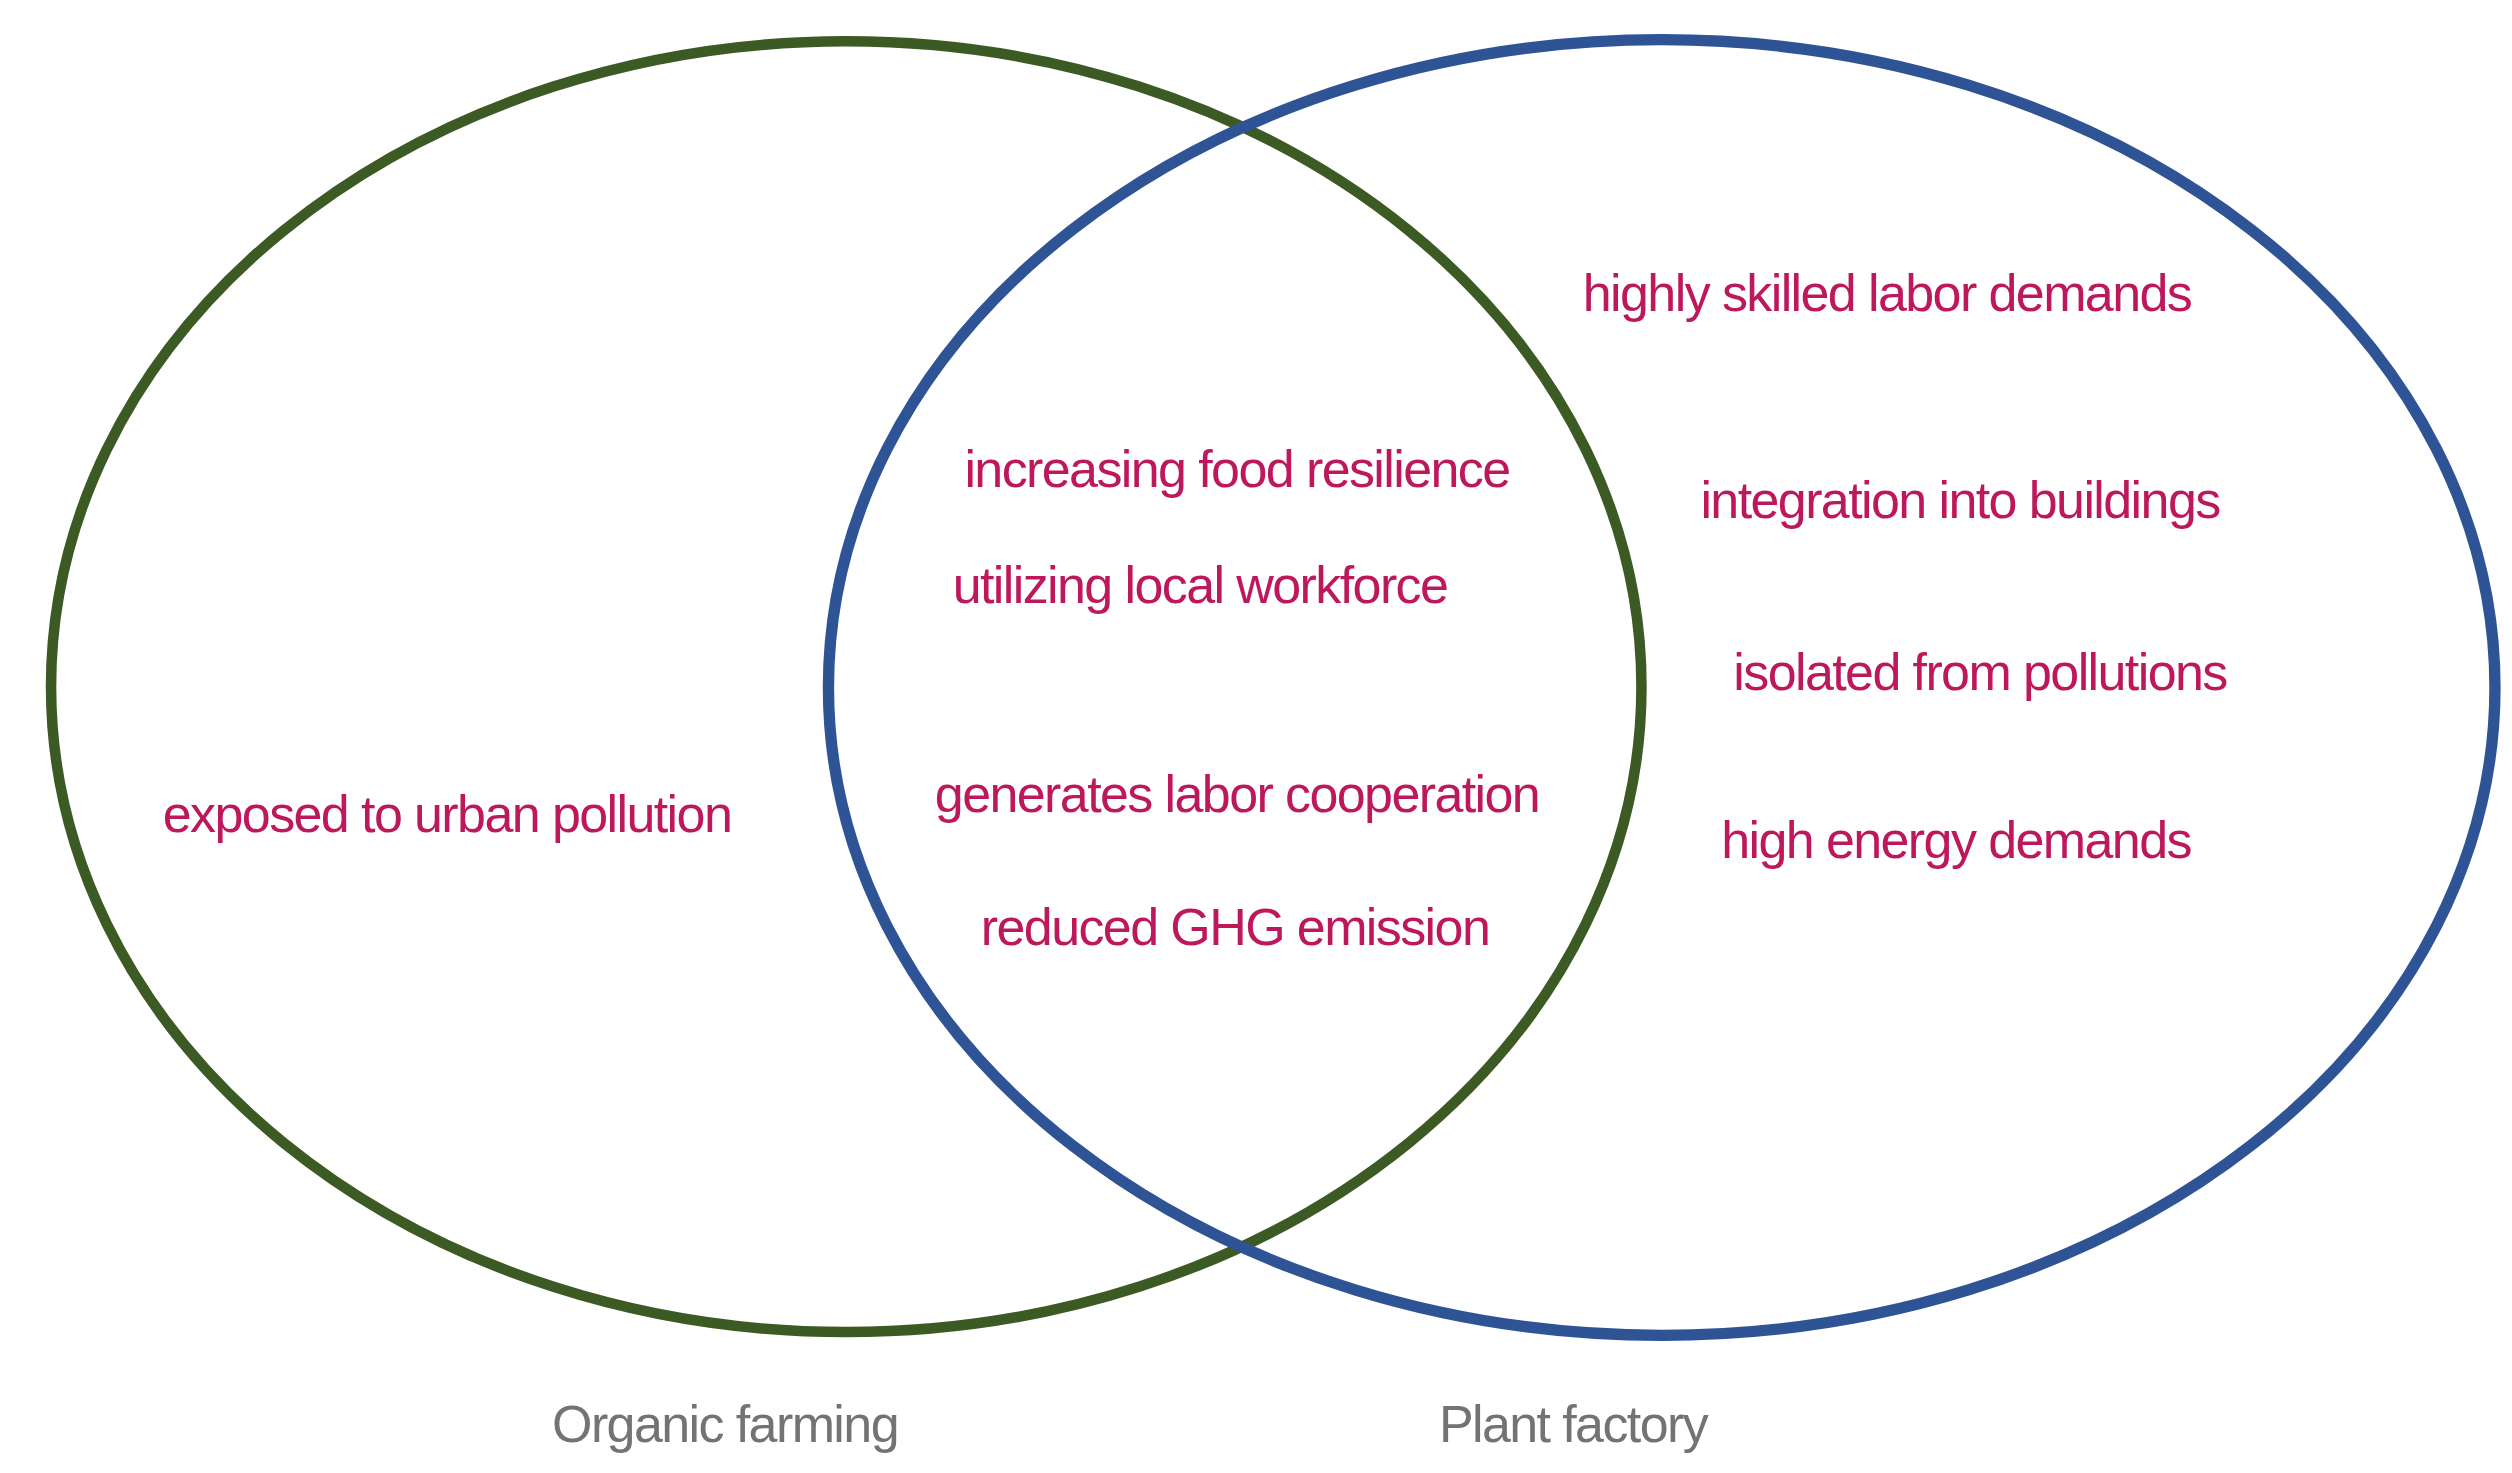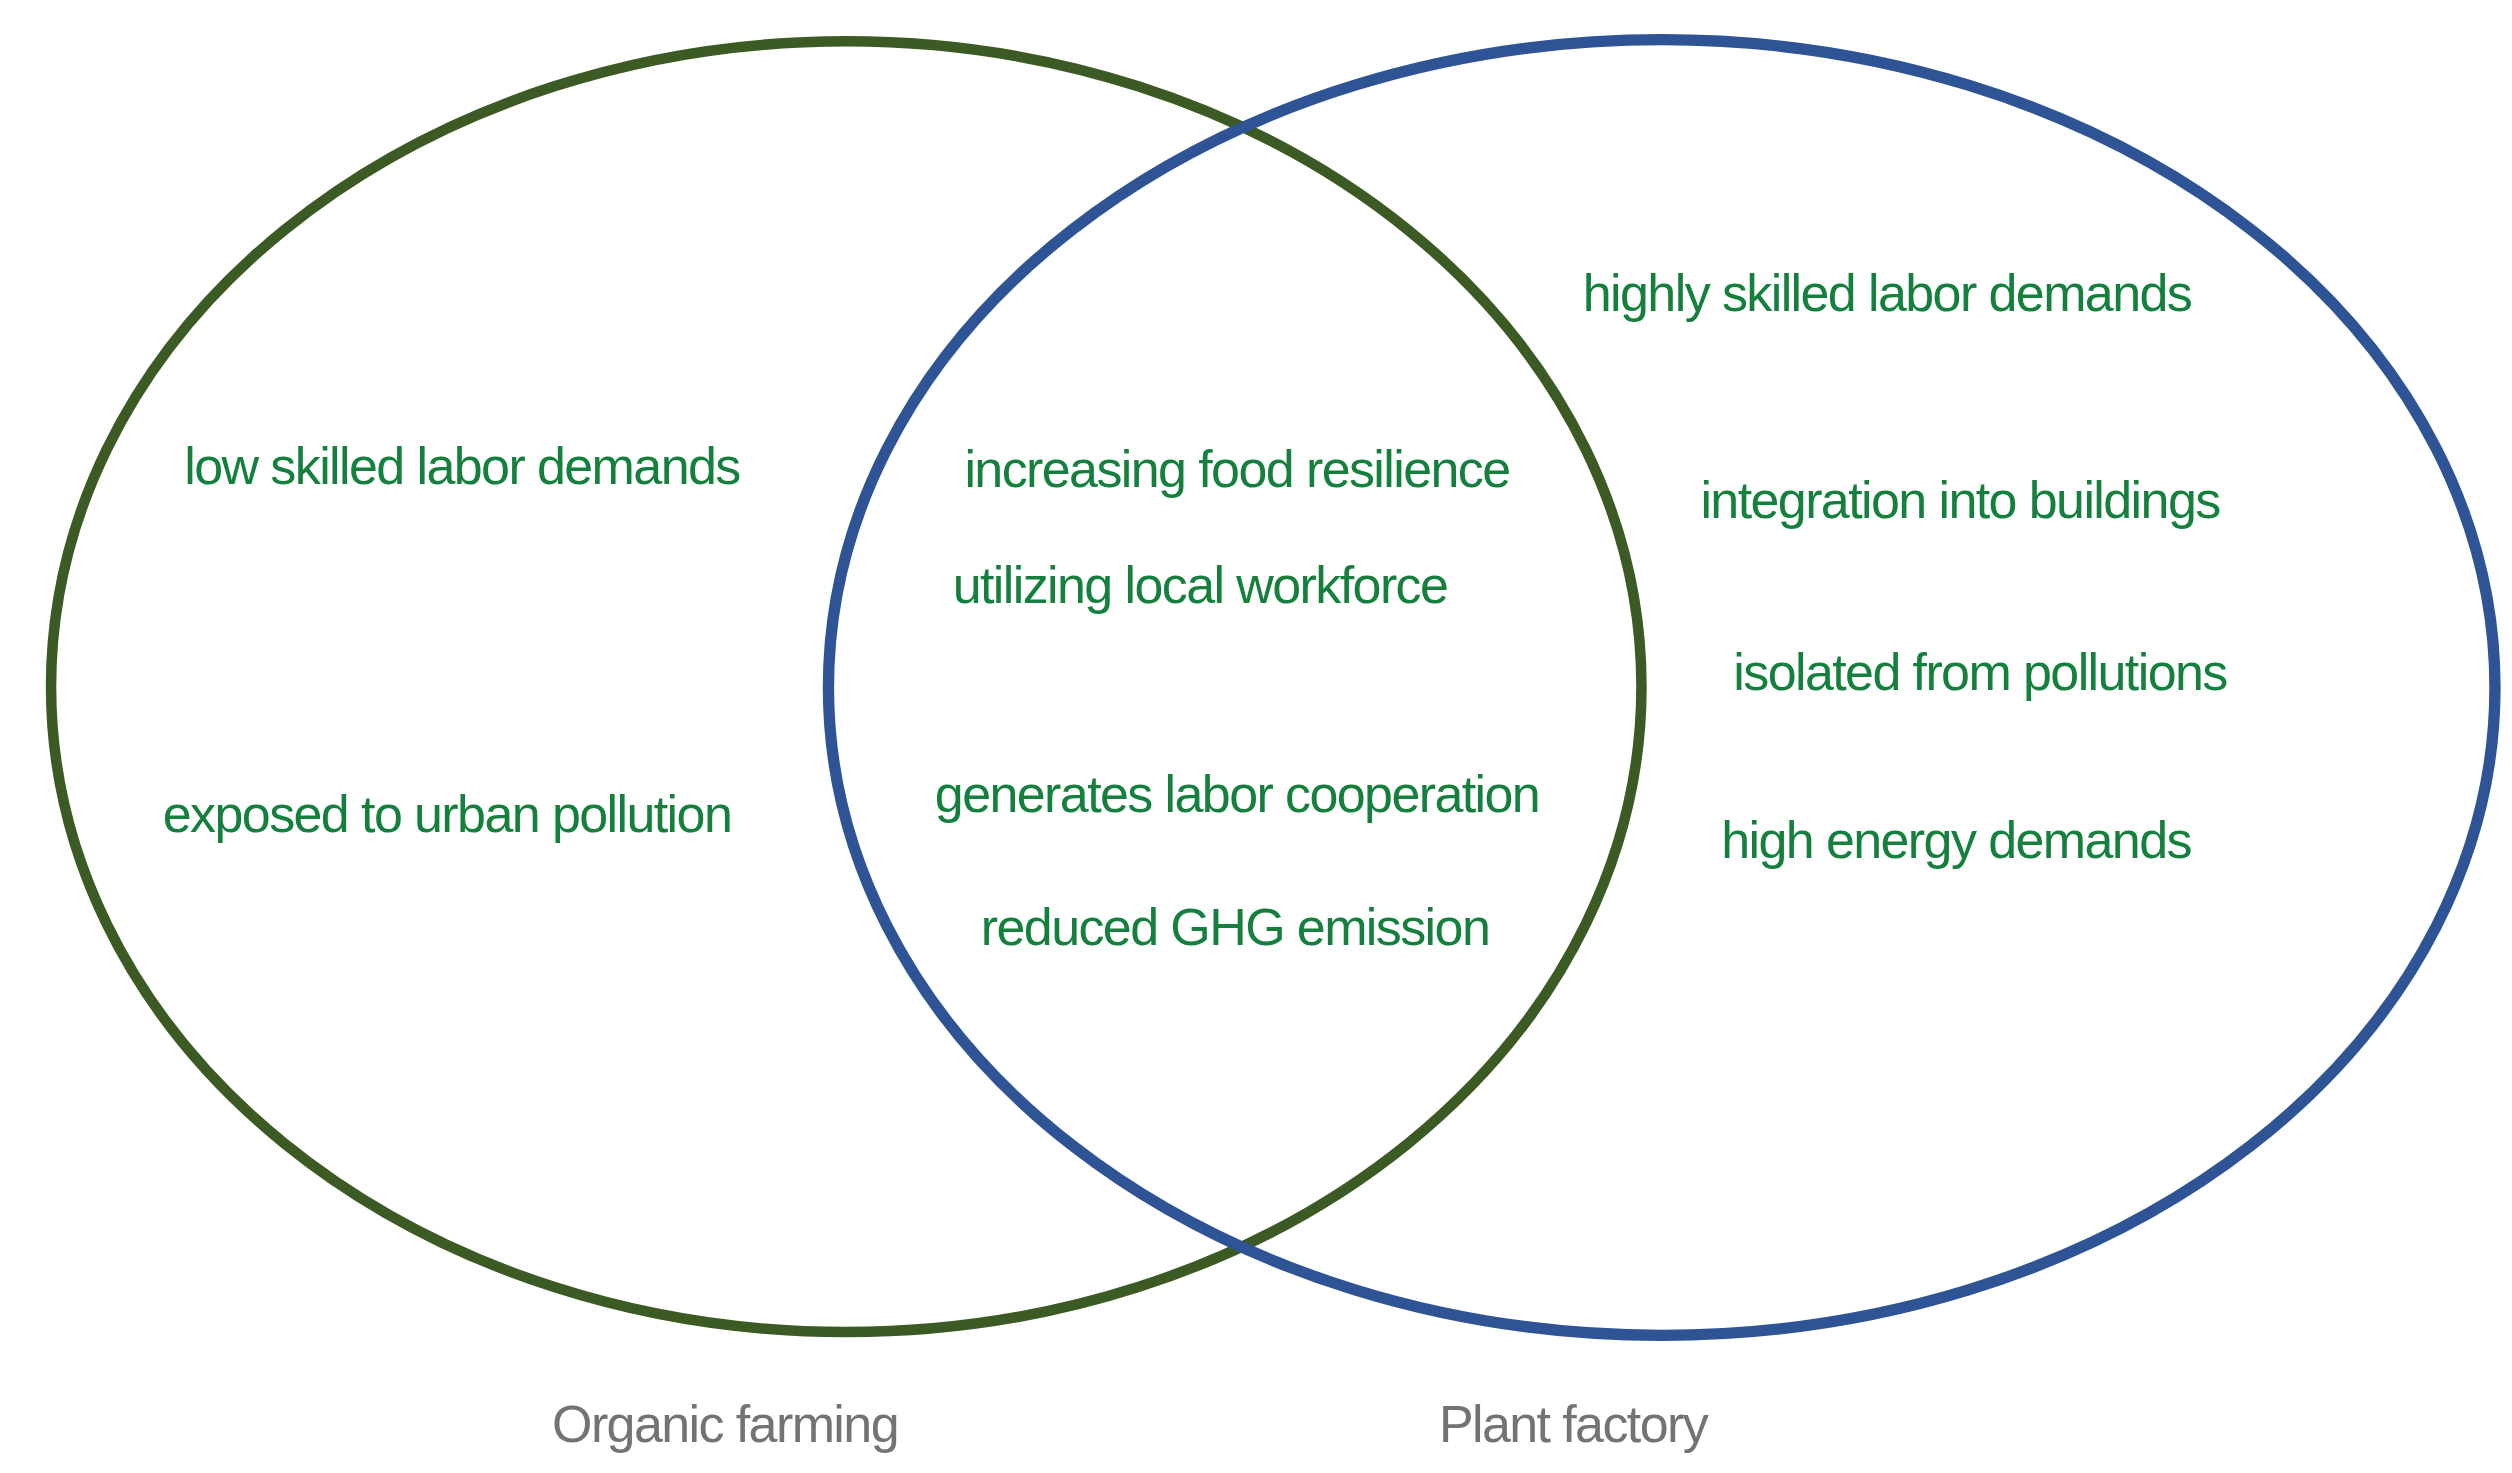--- a/index.html
+++ b/index.html
@@ -19,21 +19,21 @@
     position: absolute;
     left: 0;
     top: 0;
   }
   .label {
     position: absolute;
     transform: translate(-50%, -50%);
     white-space: nowrap;
     font-size: 52px;
     letter-spacing: -1.6px;
-    color: #15803d;
+    color: #be185d;
     line-height: 1;
   }
   .set-title {
     position: absolute;
     transform: translate(-50%, -50%);
     white-space: nowrap;
     font-size: 52px;
     letter-spacing: -1.6px;
     color: #737373;
     line-height: 1;
@@ -42,21 +42,20 @@
 </head>
 <body>
 
 <div id="stage">
 
   <svg id="venn-svg" width="2512" height="1473" viewBox="0 0 3102 1819">
     <ellipse cx="1045" cy="848" rx="982" ry="797" fill="none" stroke-width="13" stroke="#3C5A23"></ellipse>
     <ellipse cx="2052" cy="849" rx="1029" ry="800" fill="none" stroke-width="14" stroke="#2F5496"></ellipse>
   </svg>
 
-  <div class="label" style="left:462px; top:466px;">low skilled labor demands</div>
   <div class="label" style="left:447px; top:814px;">exposed to urban pollution</div>
 
   <div class="label" style="left:1237px; top:469px;">increasing food resilience</div>
   <div class="label" style="left:1200px; top:585px;">utilizing local workforce</div>
   <div class="label" style="left:1237px; top:794px;">generates labor cooperation</div>
   <div class="label" style="left:1235px; top:927px;">reduced GHG emission</div>
 
   <div class="label" style="left:1887px; top:293px;">highly skilled labor demands</div>
   <div class="label" style="left:1960px; top:500px;">integration into buildings</div>
   <div class="label" style="left:1980px; top:672px;">isolated from pollutions</div>

